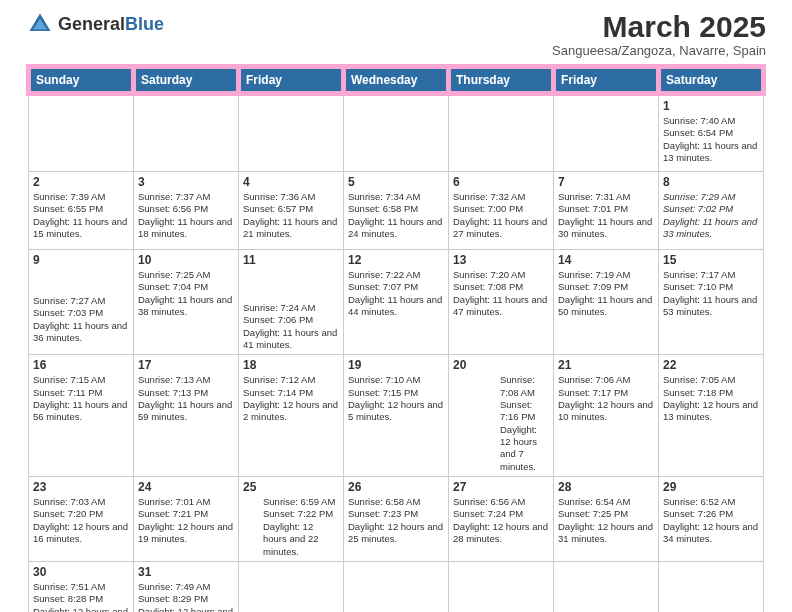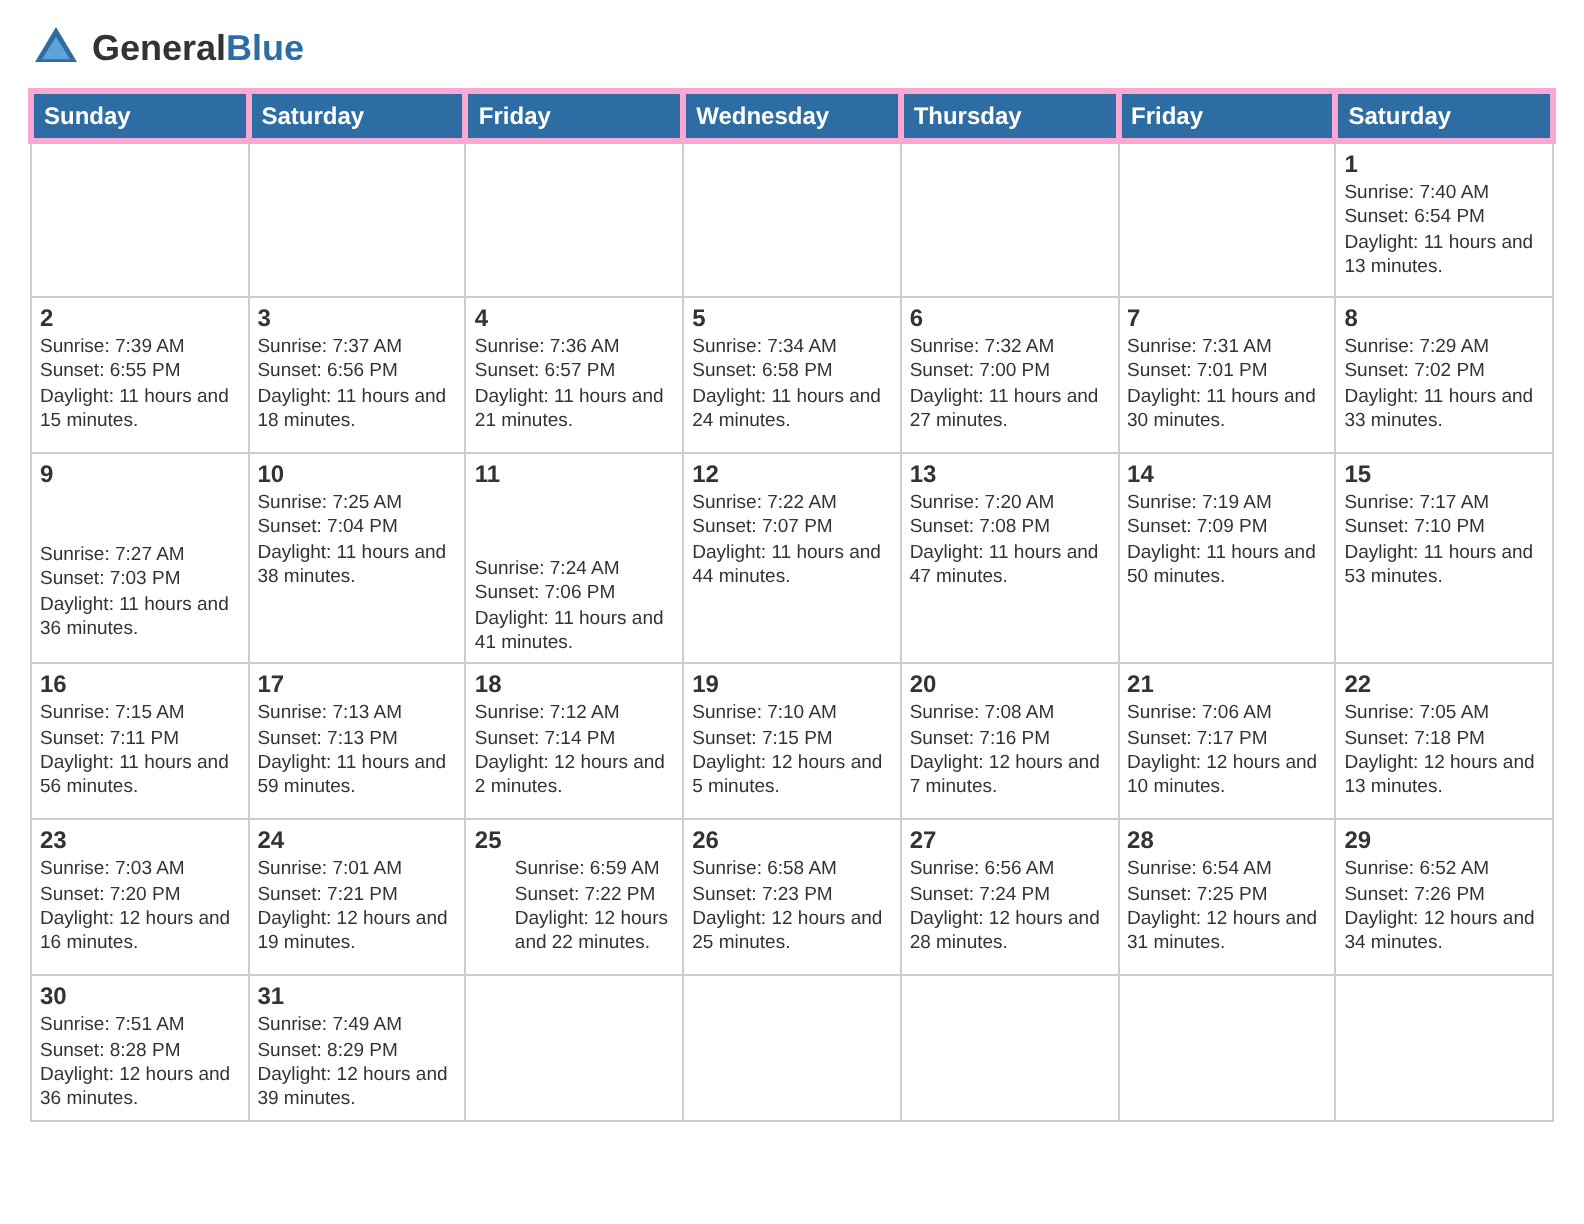--- a/index.html
+++ b/index.html
@@ -8,21 +8,21 @@
       background: #fff;
       width: 792px;
       height: 612px;
       overflow: hidden;
       font-size: 11px;
     }
     .page {
       width: 792px;
       height: 612px;
       background: #fff;
-      padding: 10px 14px;
+      padding: 10px 26px;
     }
     .header {
       display: flex;
       justify-content: space-between;
       align-items: flex-start;
       margin-bottom: 6px;
     }
     .logo {
       display: flex;
       align-items: center;
@@ -59,21 +59,21 @@
       border-collapse: collapse;
       border: 1px solid #ccc;
     }
     .calendar th {
       background: #2e6da4;
       color: #fff;
       text-align: left;
       padding: 4px 5px;
       font-size: 12px;
       font-weight: bold;
-      border: 3px solid #f9a8d4;
+      border: 5px solid #f9a8d4;
     }
     .calendar td {
       vertical-align: top;
       border: 1px solid #ccc;
       padding: 3px 4px;
       width: calc(100% / 7);
       height: 78px;
       background: #fff;
     }
     .day-number {
@@ -100,20 +100,24 @@
 <div class="page">
   <div class="header">
     <div class="logo">
       <svg class="logo-icon" viewBox="0 0 40 40">
         <polygon points="20,5 35,30 5,30" fill="#2e6da4"></polygon>
         <polygon points="20,12 30,28 10,28" fill="#5ba3d9"></polygon>
       </svg>
       <div class="logo-text">
         <span>General</span><span style="color:#2e6da4">Blue</span>
       </div>
+    </div>
+    <div class="title-block">
+      <div class="month-title">March 2025</div>
+      <div class="subtitle">Sangueesa/Zangoza, Navarre, Spain</div>
     </div>
   </div>
 
   <table class="calendar">
     <thead>
       <tr>
         <th>Sunday</th>
         <th>Saturday</th>
         <th>Friday</th>
         <th>Wednesday</th>
@@ -169,21 +173,21 @@
 Daylight: 11 hours and 27 minutes.</div>
           </td>
           <td>
             <div class="day-number">7</div>
             <div class="day-info" style="white-space: pre-line;">Sunrise: 7:31 AM
 Sunset: 7:01 PM
 Daylight: 11 hours and 30 minutes.</div>
           </td>
           <td>
             <div class="day-number">8</div>
-            <div class="day-info" style="white-space: pre-line;">Sunrise: 7:29 AM
+            <div class="day-info" style="white-space: pre-line; font-style: italic;">Sunrise: 7:29 AM
 Sunset: 7:02 PM
 Daylight: 11 hours and 33 minutes.</div>
           </td>
         </tr>
         <tr>
           <td>
             <div class="day-number">9</div>
             <div class="day-info" style="white-space: pre-line; margin-top: 28px;">Sunrise: 7:27 AM
 Sunset: 7:03 PM
 Daylight: 11 hours and 36 minutes.</div>
@@ -245,21 +249,21 @@
 Daylight: 12 hours and 2 minutes.</div>
           </td>
           <td>
             <div class="day-number">19</div>
             <div class="day-info" style="white-space: pre-line;">Sunrise: 7:10 AM
 Sunset: 7:15 PM
 Daylight: 12 hours and 5 minutes.</div>
           </td>
           <td>
             <div class="day-number">20</div>
-            <div class="day-info" style="white-space: pre-line;">Sunrise: 7:08 AM
+            <div class="day-info" style="white-space: pre-line; margin-left: 47px;">Sunrise: 7:08 AM
 Sunset: 7:16 PM
 Daylight: 12 hours and 7 minutes.</div>
           </td>
           <td>
             <div class="day-number">21</div>
             <div class="day-info" style="white-space: pre-line;">Sunrise: 7:06 AM
 Sunset: 7:17 PM
 Daylight: 12 hours and 10 minutes.</div>
           </td>
           <td>

